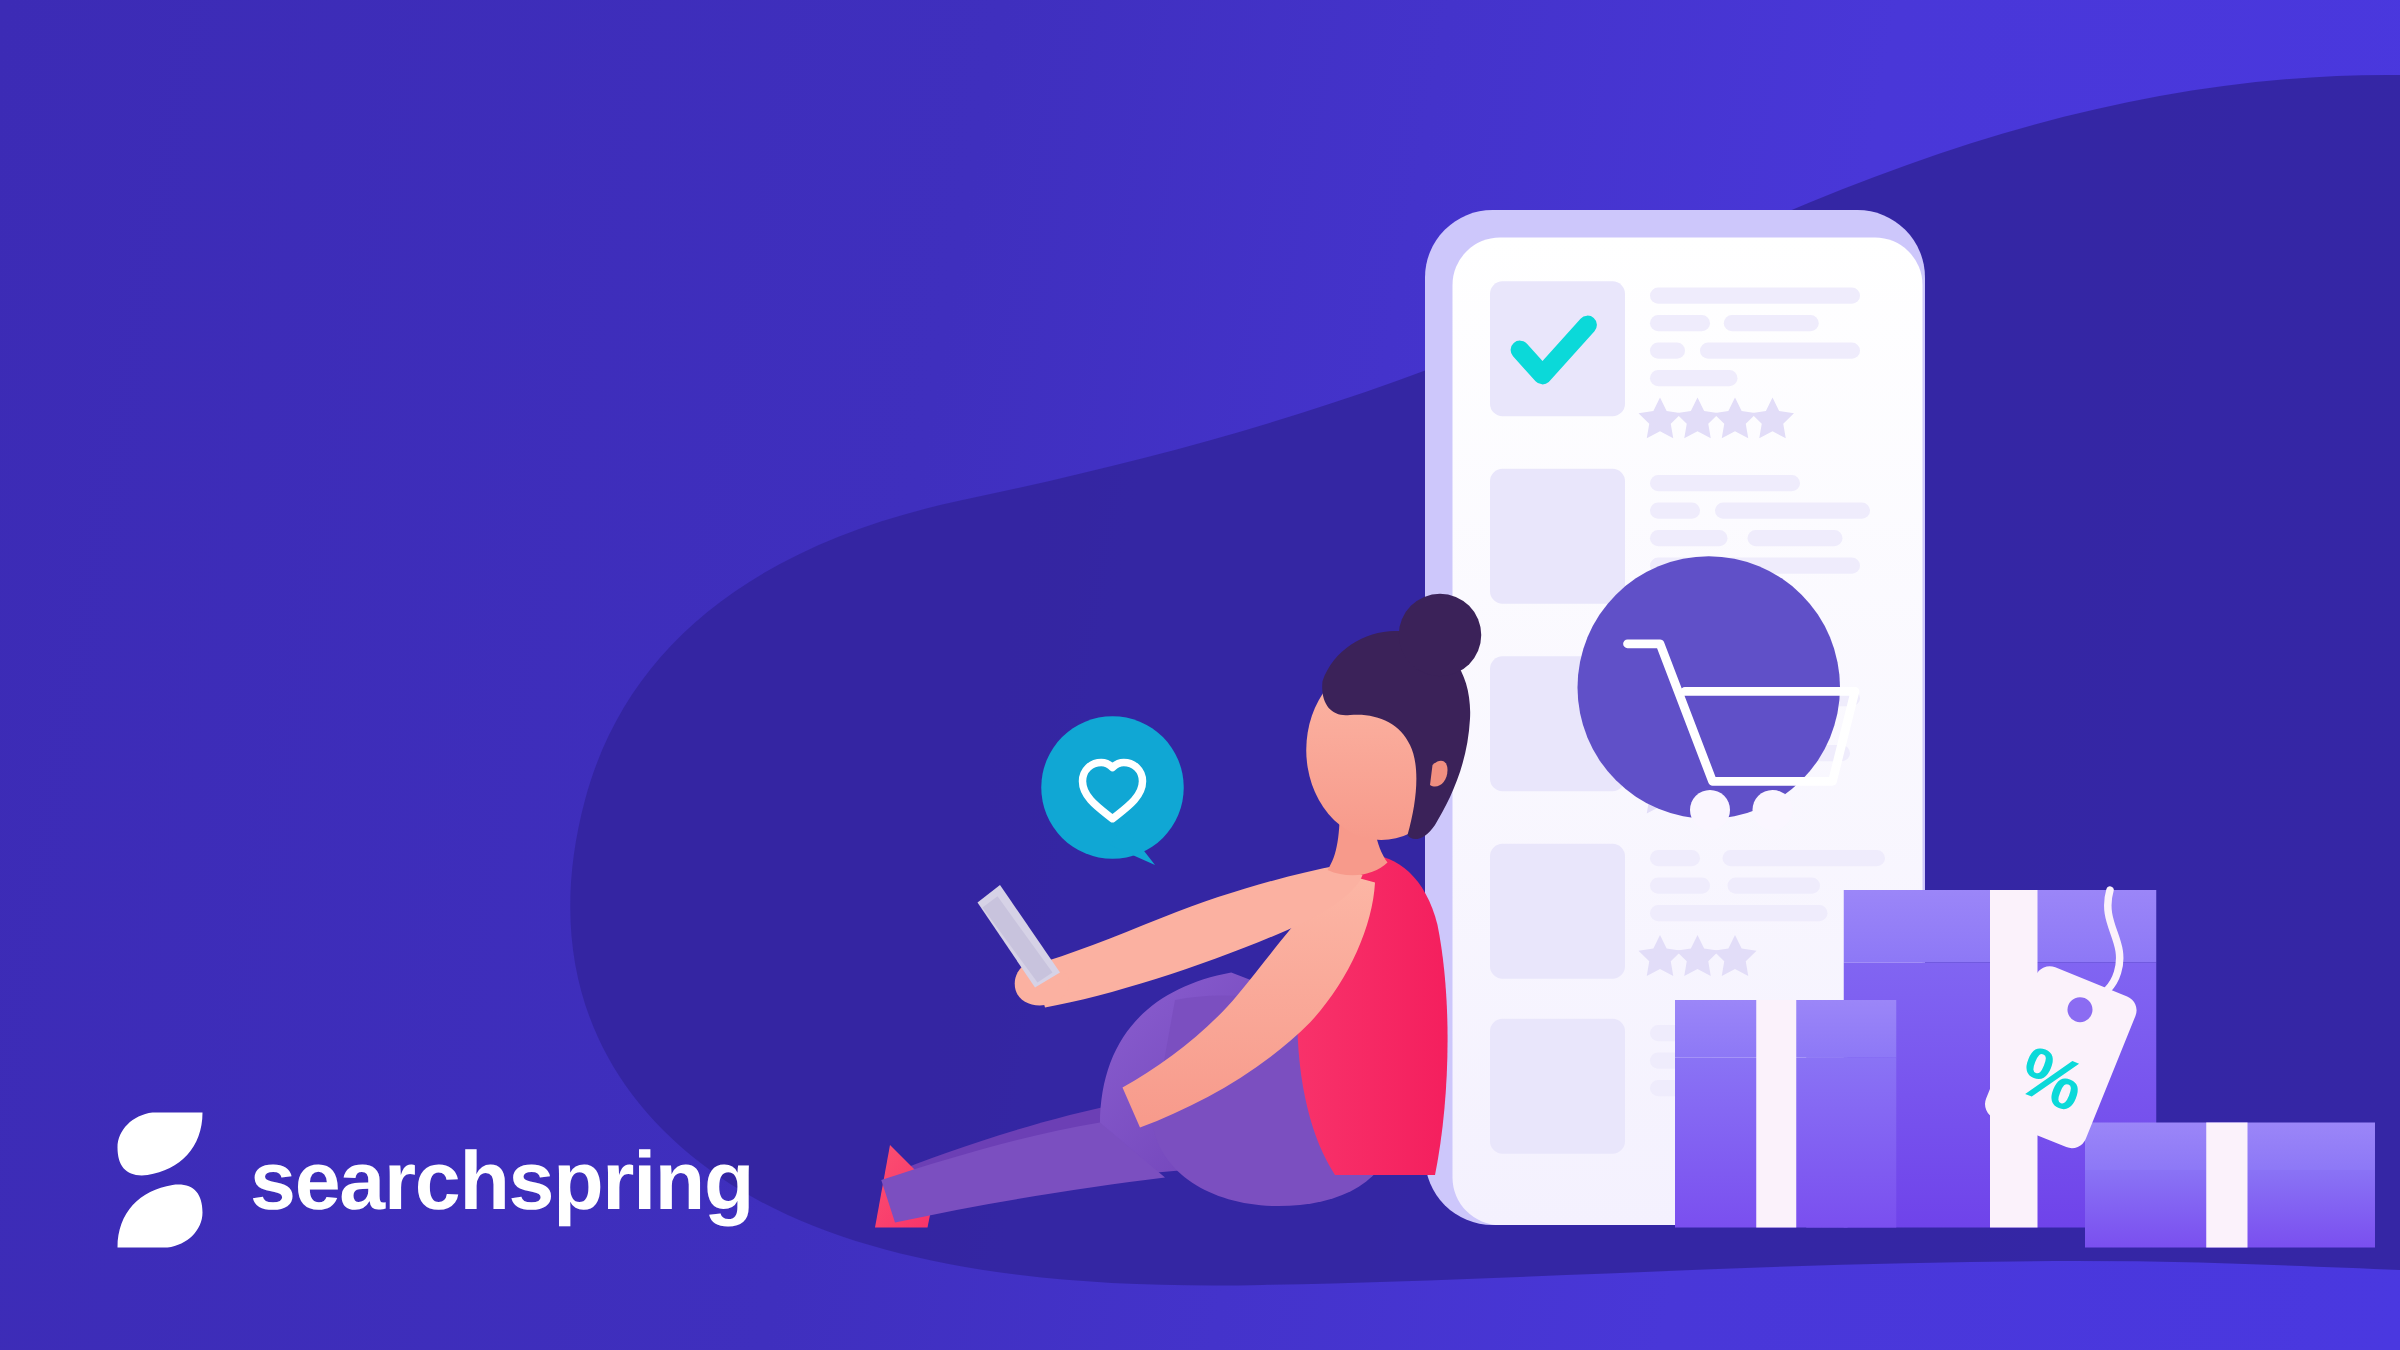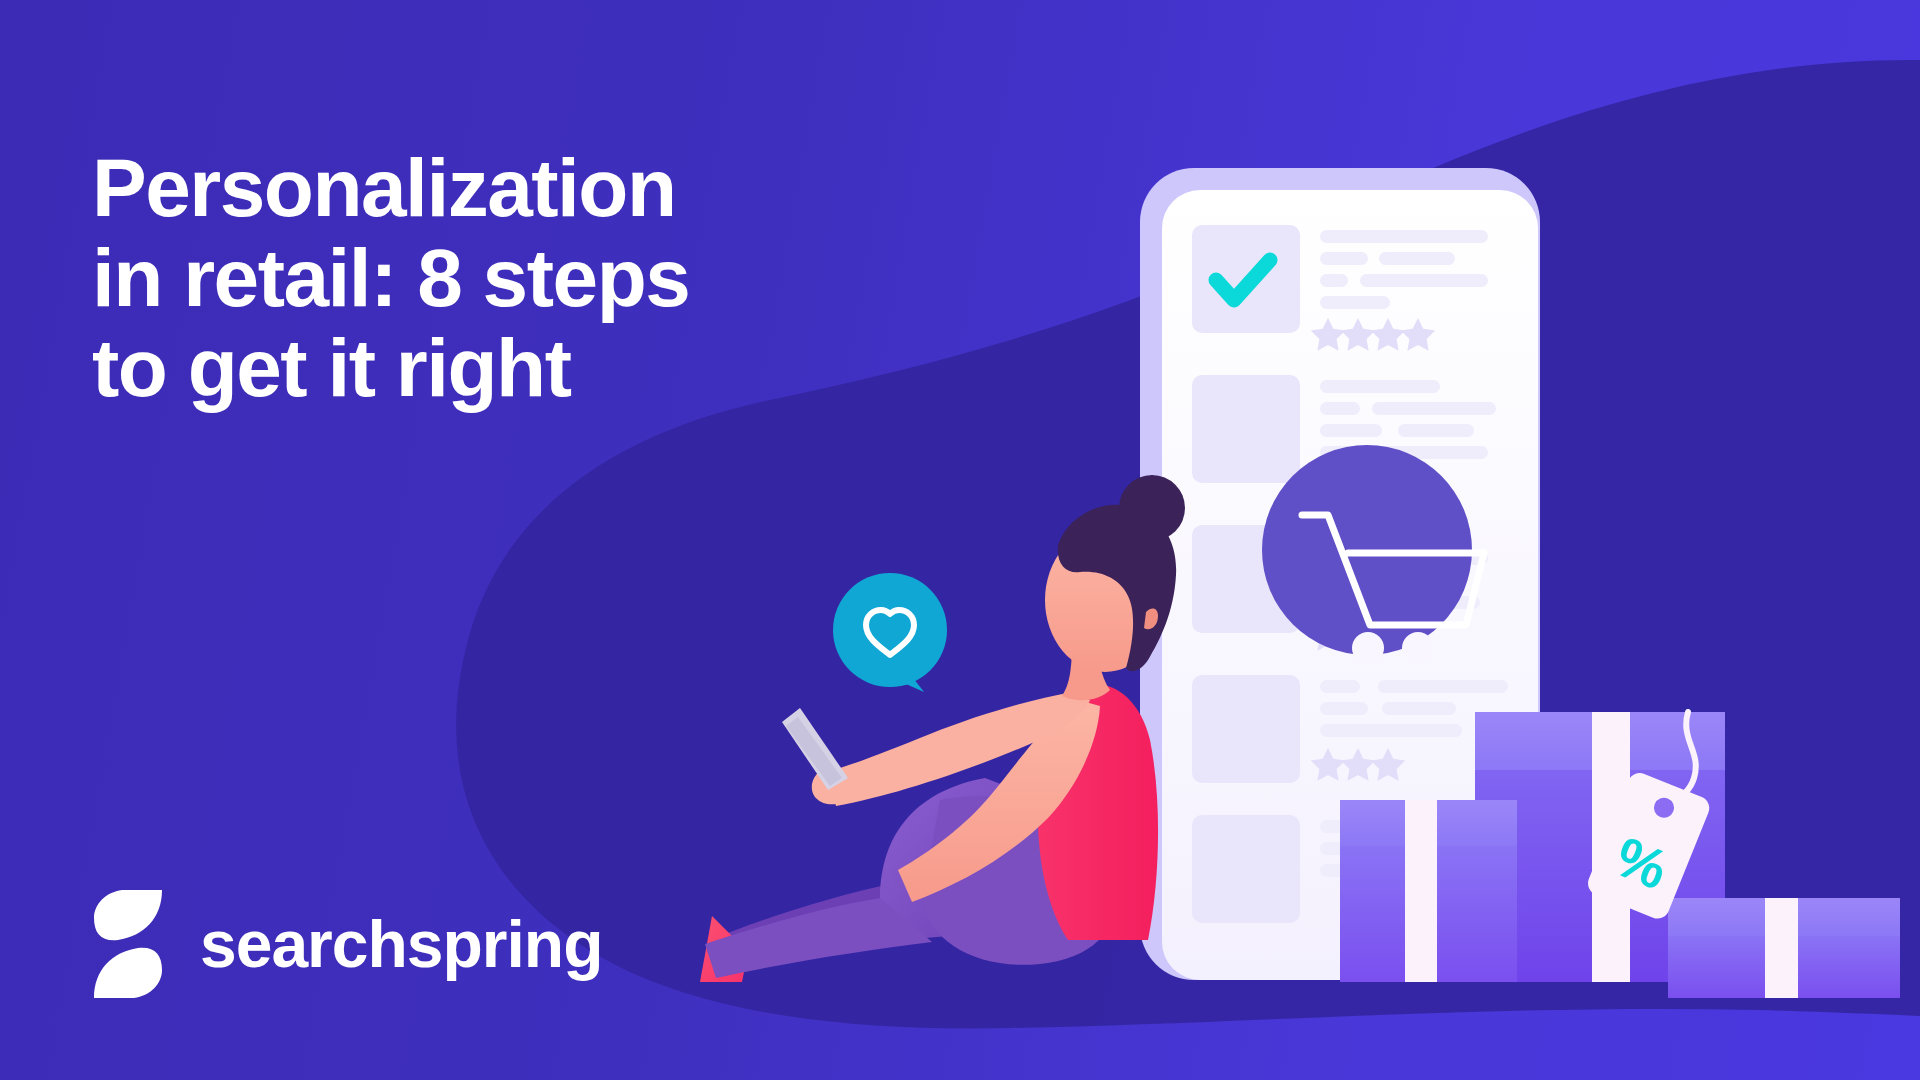--- a/index.html
+++ b/index.html
@@ -85,25 +85,20 @@
              C 1720 58, 1530 118, 1330 215
              C 1130 312, 960 360, 770 400
              C 600 436, 500 520, 468 640
              C 436 760, 470 860, 560 930
              C 660 1008, 820 1032, 1010 1028
              C 1240 1024, 1500 1004, 1760 1010
              C 1820 1012, 1875 1014, 1920 1016
              Z" fill="#33259f" opacity="0.92"></path>
   </svg>
 
-  <h1 class="headline">
-    <span class="line">Personalization</span>
-    <span class="line">in retail: 8 steps</span>
-    <span class="line">to get it right</span>
-  </h1>
 
   <svg class="illustration" viewBox="0 0 1920 1080" preserveAspectRatio="none">
 
     <defs>
       <linearGradient id="gScreen" x1="0" y1="0" x2="0" y2="1">
         <stop offset="0%" stop-color="#ffffff"></stop>
         <stop offset="100%" stop-color="#f4f1fe"></stop>
       </linearGradient>
       <linearGradient id="gGiftLid" x1="0" y1="0" x2="0" y2="1">
         <stop offset="0%" stop-color="#9b86f8"></stop>

